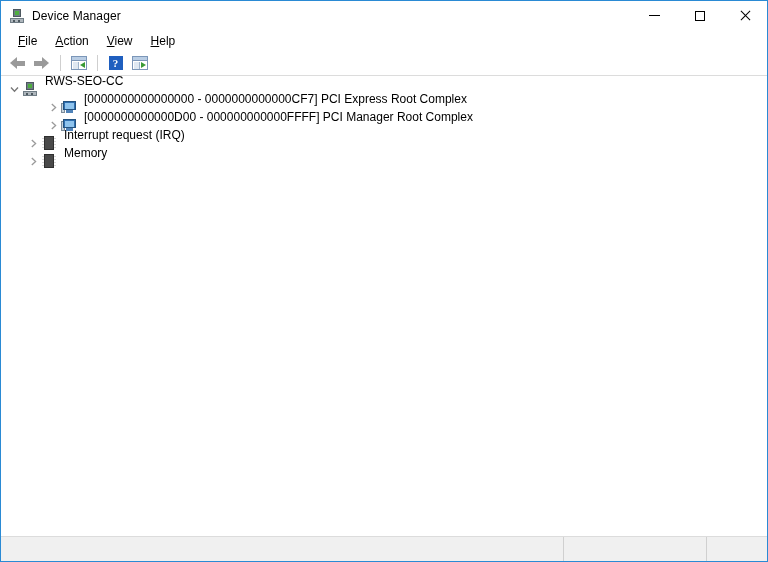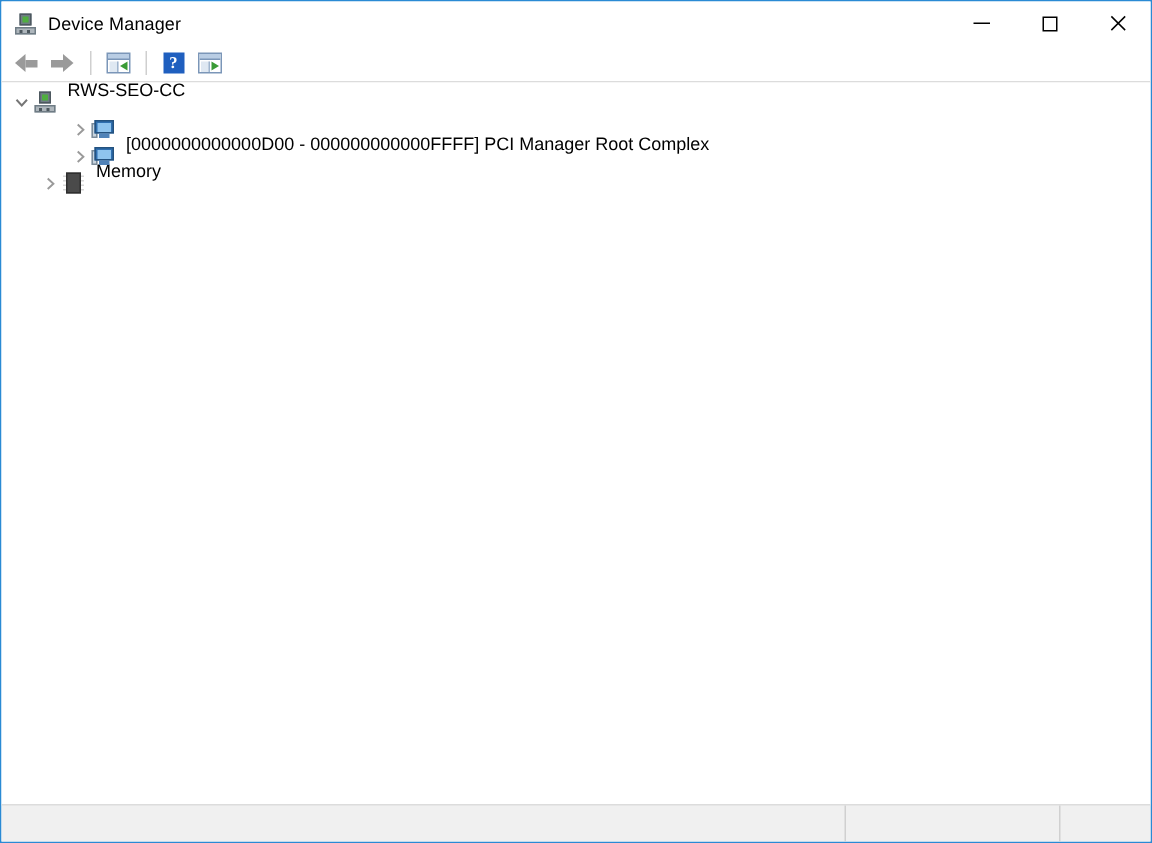--- a/index.html
+++ b/index.html
@@ -342,20 +342,26 @@
       </div>
       <div class="winbtn">
         <div class="wb-max"></div>
       </div>
       <div class="winbtn">
         <div class="wb-close"></div>
       </div>
     </div>
   </div>
 
+  <div class="menubar">
+      <div class="menuitem"><u>F</u>ile</div>
+      <div class="menuitem"><u>A</u>ction</div>
+      <div class="menuitem"><u>V</u>iew</div>
+      <div class="menuitem"><u>H</u>elp</div>
+    </div>
 
   <div class="toolbar">
     <div class="tbbtn">
       <div class="arrow back">
         <div class="shaft"></div>
           <div class="head"></div>
       </div>
     </div>
     <div class="tbbtn">
       <div class="arrow fwd">
@@ -412,59 +418,81 @@
           </svg>
       </div>
       <div class="rowicon">
         <div class="ic-dev">
           <div class="tow"></div>
             <div class="mon"></div>
           <div class="scr2"></div>
             <div class="stand"></div>
         </div>
       </div>
+      <div class="rowlabel">[0000000000000000 - 0000000000000CF7]  PCI Express Root Complex</div>
     </div>
 
     <div class="row" style="padding-left:44px;">
       <div class="chev">
         <svg width="9" height="9" viewBox="0 0 9 9">
             <path d="M2.8 1 L6.6 4.5 L2.8 8" fill="none" stroke="#9a9a9a" stroke-width="1.3"></path>
           </svg>
       </div>
       <div class="rowicon">
         <div class="ic-dev">
           <div class="tow"></div>
             <div class="mon"></div>
           <div class="scr2"></div>
             <div class="stand"></div>
         </div>
       </div>
       <div class="rowlabel">[0000000000000D00 - 000000000000FFFF]  PCI Manager Root Complex</div>
     </div>
-
 
     <div class="row" style="padding-left:24px;">
       <div class="chev">
         <svg width="9" height="9" viewBox="0 0 9 9">
             <path d="M2.8 1 L6.6 4.5 L2.8 8" fill="none" stroke="#9a9a9a" stroke-width="1.3"></path>
           </svg>
       </div>
       <div class="rowicon">
         <div class="ic-res">
           <div class="body"></div>
           <div class="n nl" style="top:3px"></div>
             <div class="n nr" style="top:3px"></div>
           <div class="n nl" style="top:6px"></div>
             <div class="n nr" style="top:6px"></div>
           <div class="n nl" style="top:9px"></div>
             <div class="n nr" style="top:9px"></div>
           <div class="n nl" style="top:12px"></div>
             <div class="n nr" style="top:12px"></div>
         </div>
       </div>
+      <div class="rowlabel">Interrupt request (IRQ)</div>
+    </div>
+
+    <div class="row" style="padding-left:24px;">
+      <div class="chev">
+        <svg width="9" height="9" viewBox="0 0 9 9">
+            <path d="M2.8 1 L6.6 4.5 L2.8 8" fill="none" stroke="#9a9a9a" stroke-width="1.3"></path>
+          </svg>
+      </div>
+      <div class="rowicon">
+        <div class="ic-res">
+          <div class="body"></div>
+          <div class="n nl" style="top:3px"></div>
+            <div class="n nr" style="top:3px"></div>
+          <div class="n nl" style="top:6px"></div>
+            <div class="n nr" style="top:6px"></div>
+          <div class="n nl" style="top:9px"></div>
+            <div class="n nr" style="top:9px"></div>
+          <div class="n nl" style="top:12px"></div>
+            <div class="n nr" style="top:12px"></div>
+        </div>
+      </div>
       <div class="rowlabel">Memory</div>
     </div>
 
   </div>
 
   <div class="statusbar">
     <div class="status-panel sp1"></div>
     <div class="status-panel sp2"></div>
     <div class="status-panel sp3"></div>
   </div>

